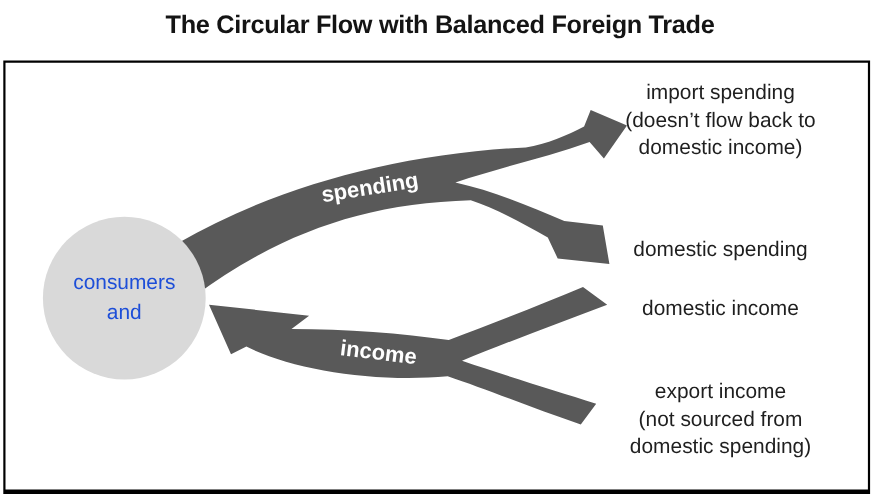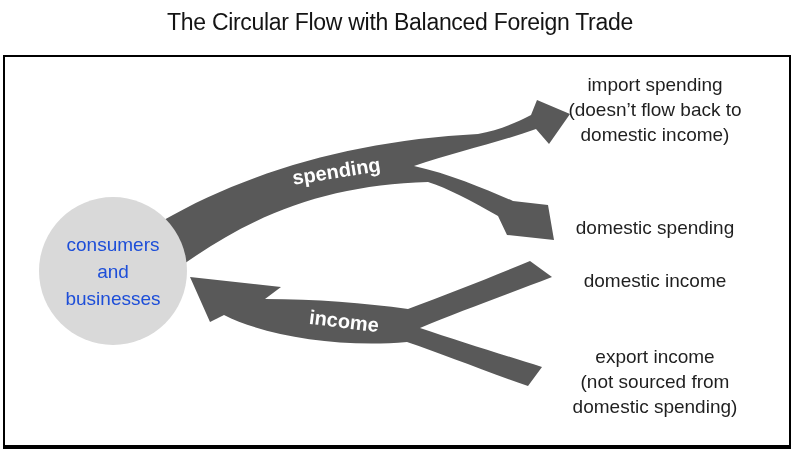--- a/index.html
+++ b/index.html
@@ -4,21 +4,21 @@
 <style>
   html,body{margin:0;padding:0;}
   body{
     width:800px;height:456px;position:relative;overflow:hidden;
     background:#ffffff;
     font-family:"Liberation Sans","DejaVu Sans",sans-serif;
     color:var(--c-text,#1f1f1f);
   }
   .title{
     position:absolute;left:0;top:9px;width:800px;
-    text-align:center;font-size:23px;font-weight:normal;
+    text-align:center;font-size:23px;font-weight:bold;
     letter-spacing:-0.3px;color:#141414;
   }
   .canvas{
     position:absolute;left:3px;top:55px;width:784px;height:388px;
     border:2px solid var(--c-border,#000);
     border-bottom-width:4px;
     background:#fff;
   }
   .flow-svg{position:absolute;left:0;top:0;width:800px;height:456px;z-index:1;}
   .flow-svg path{fill:var(--c-arrow,#595959);}
@@ -77,21 +77,20 @@
     L 528 386
     C 482 370 440 353 407 342
     C 340 348 265 336 224 315
     L 210 322
     Z"></path>
 </svg>
 
 <div class="node">
   <div>consumers</div>
   <div>and</div>
-  <div>businesses</div>
 </div>
 
 <div class="flow-label spending">spending</div>
 <div class="flow-label income">income</div>
 
 <div class="outcome import">import spending
 (doesn’t flow back to
 domestic income)</div>
 <div class="outcome dspend">domestic spending</div>
 <div class="outcome dincome">domestic income</div>

